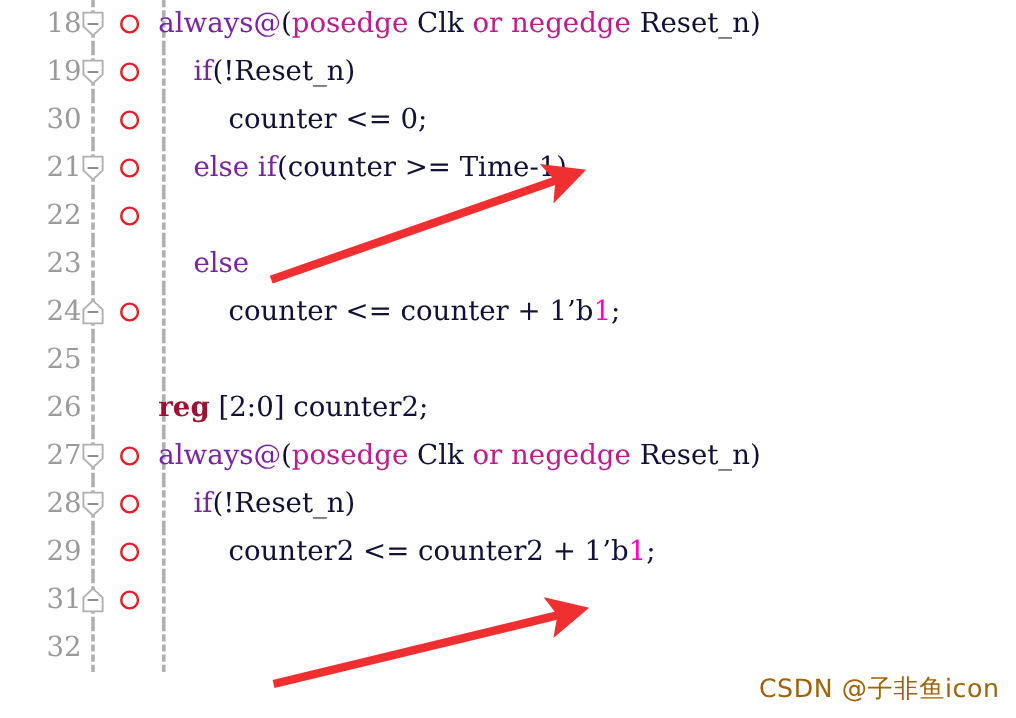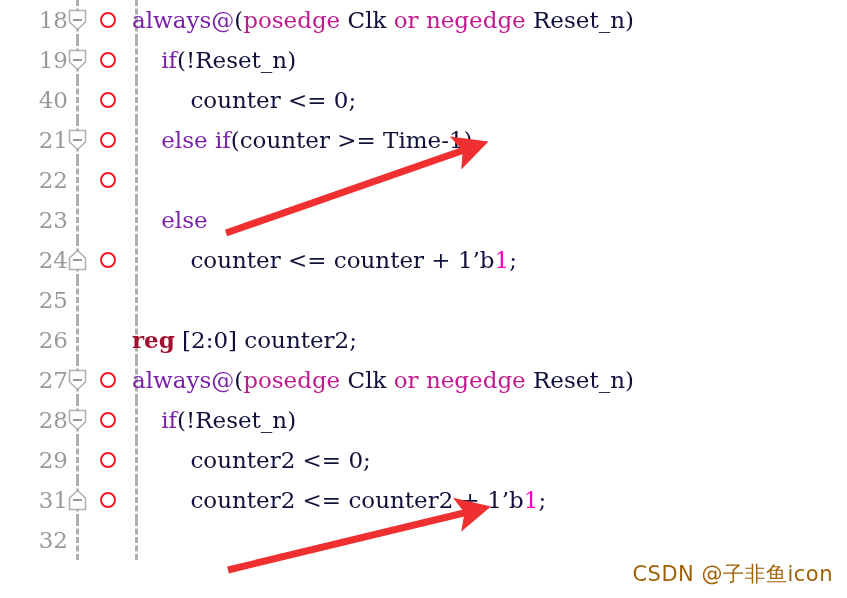--- a/index.html
+++ b/index.html
@@ -148,21 +148,21 @@
           <svg width="19" height="22" viewBox="0 0 19 22">
             <path d="M1.5 1.5 H17.5 V13 L9.5 20.5 L1.5 13 Z" fill="#ffffff" stroke="#b0b0b0" stroke-width="1.6"></path>
             <line x1="5" y1="11" x2="14" y2="11" stroke="#8d8d8d" stroke-width="1.8"></line>
           </svg>
         </div>
         <div class="bp-circle" style="border-color: rgb(238, 27, 36);"></div>
       </div>
       <div class="gut-row">
         <div class="fold-rail"></div>
         <div class="sep-rail"></div>
-        <div class="lineno">40</div>
+        <div class="lineno">30</div>
         <div class="bp-circle" style="border-color: rgb(238, 27, 36);"></div>
       </div>
       <div class="gut-row">
         <div class="fold-rail"></div>
         <div class="sep-rail"></div>
         <div class="lineno">21</div>
         <div class="fold-marker">
           <svg width="19" height="22" viewBox="0 0 19 22">
             <path d="M1.5 1.5 H17.5 V13 L9.5 20.5 L1.5 13 Z" fill="#ffffff" stroke="#b0b0b0" stroke-width="1.6"></path>
             <line x1="5" y1="11" x2="14" y2="11" stroke="#8d8d8d" stroke-width="1.8"></line>
@@ -257,21 +257,20 @@
       <div class="code-row"><span>       </span><span class="tk-kw">if</span><span class="tk-id">(!Reset_n)</span></div>
       <div class="code-row"><span>           </span><span class="tk-id">counter &lt;= 0;</span></div>
       <div class="code-row"><span>       </span><span class="tk-kw">else if</span><span class="tk-id">(counter &gt;= Time-1)</span></div>
       <div class="code-row"><span>           </span></div>
       <div class="code-row"><span>       </span><span class="tk-kw">else</span></div>
       <div class="code-row"><span>           </span><span class="tk-id">counter &lt;= counter + 1</span><span class="tk-id">’</span><span class="tk-id">b</span><span class="tk-num">1</span><span class="tk-id">;</span></div>
       <div class="code-row"><span></span></div>
       <div class="code-row"><span>   </span><span class="tk-type">reg</span><span class="tk-id"> [2:0] counter2;</span></div>
       <div class="code-row"><span>   </span><span class="tk-kw">always@</span><span class="tk-punct">(</span><span class="tk-kw2">posedge</span><span class="tk-id"> Clk </span><span class="tk-kw2">or</span><span class="tk-id"> </span><span class="tk-kw2">negedge</span><span class="tk-id"> Reset_n)</span></div>
       <div class="code-row"><span>       </span><span class="tk-kw">if</span><span class="tk-id">(!Reset_n)</span></div>
-      <div class="code-row"><span>           </span><span class="tk-id">counter2 &lt;= 0;</span></div>
       <div class="code-row"><span>           </span><span class="tk-id">counter2 &lt;= counter2 + 1</span><span class="tk-id">’</span><span class="tk-id">b</span><span class="tk-num">1</span><span class="tk-id">;</span></div>
       <div class="code-row"><span></span></div>
     </div>
 
   <svg id="arrows" viewBox="0 0 847 598" width="847" height="598">
       <defs>
         <marker id="ah" markerWidth="5" markerHeight="5" refX="2.2" refY="2.5" orient="auto" markerUnits="strokeWidth">
           <path d="M0,0 L5,2.5 L0,5 L1.1,2.5 Z" fill="#f03030"></path>
         </marker>
       </defs>

